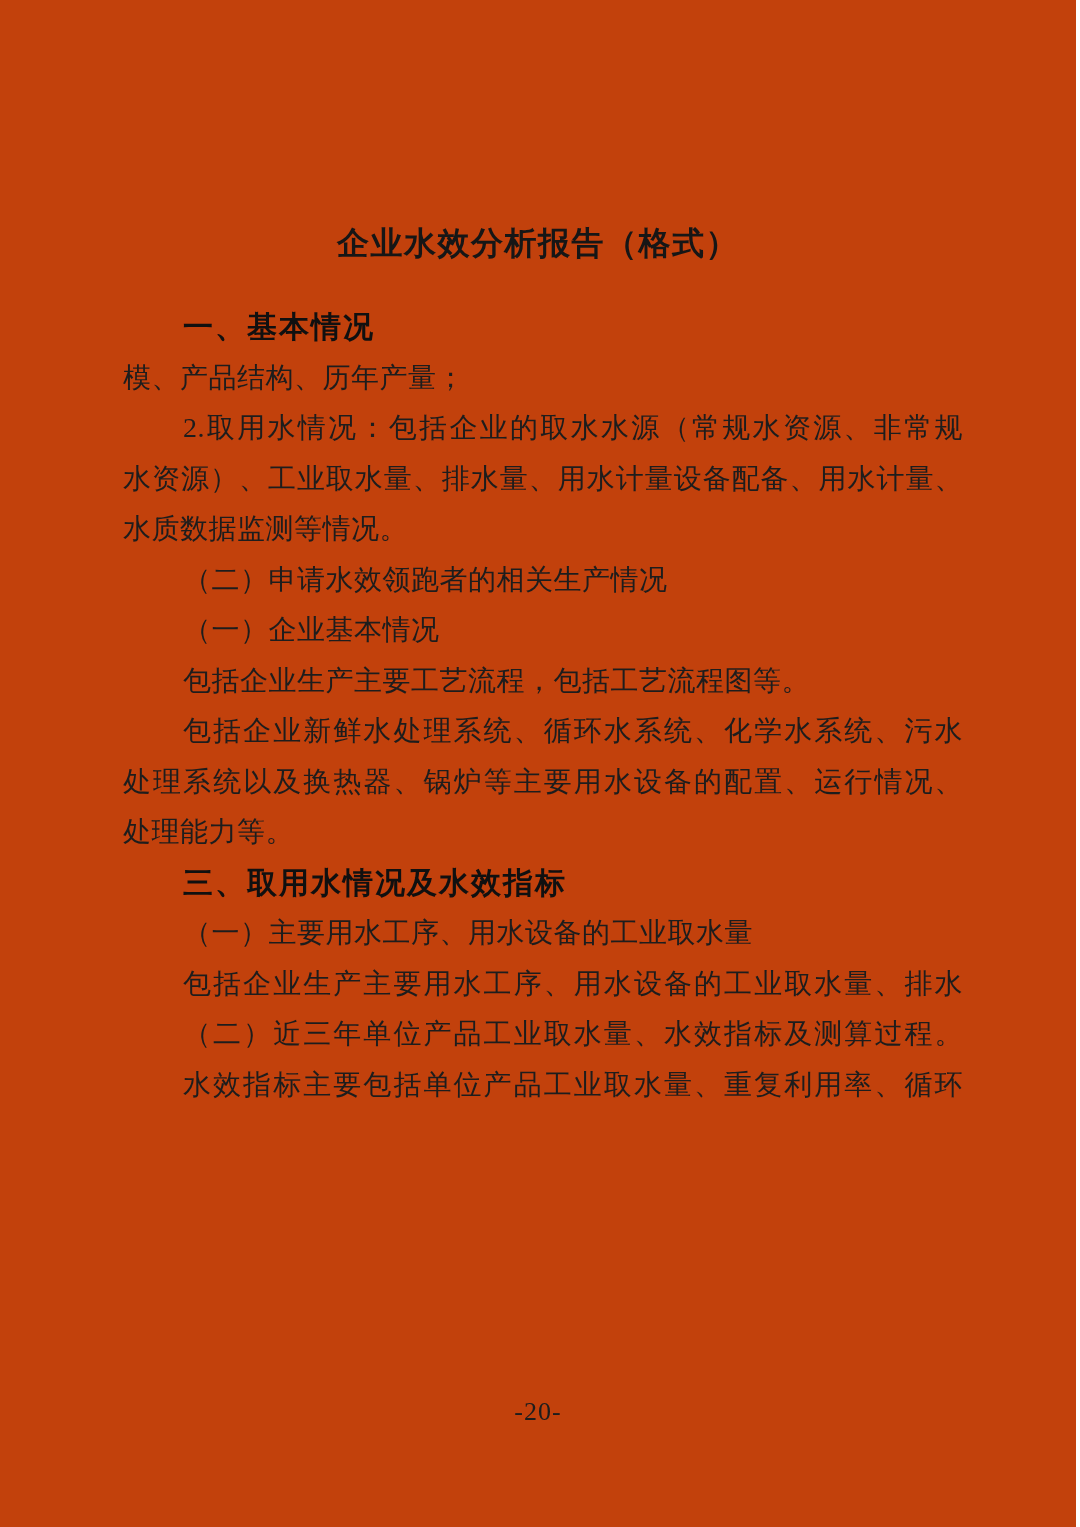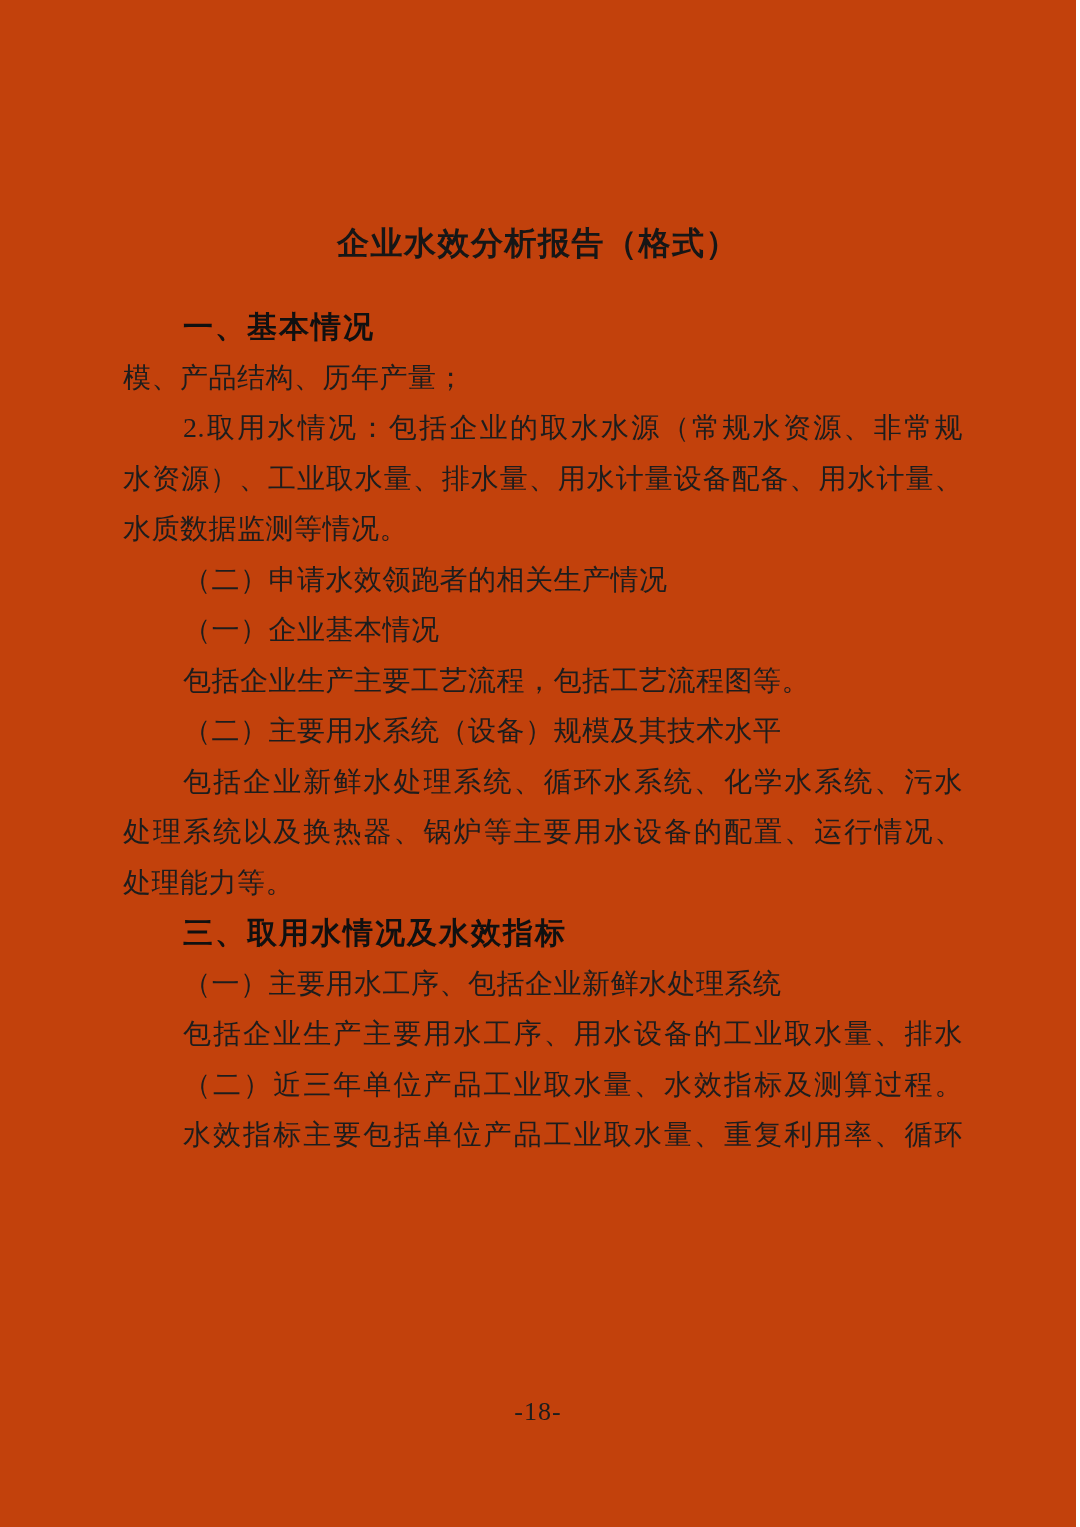--- a/index.html
+++ b/index.html
@@ -80,25 +80,24 @@
 
   <div class="doc-body">
       <div class="line heading indent">一、基本情况</div>
       <div class="line body">模、产品结构、历年产量；</div>
       <div class="line body indent stretch">2.取用水情况：包括企业的取水水源（常规水资源、非常规</div>
       <div class="line body stretch">水资源）、工业取水量、排水量、用水计量设备配备、用水计量、</div>
       <div class="line body">水质数据监测等情况。</div>
       <div class="line body indent">（二）申请水效领跑者的相关生产情况</div>
       <div class="line body indent">（一）企业基本情况</div>
       <div class="line body indent">包括企业生产主要工艺流程，包括工艺流程图等。</div>
-      <div class="line body indent">（二）主要用水系统（设备）规模及其技术水平</div>
       <div class="line body indent stretch">包括企业新鲜水处理系统、循环水系统、化学水系统、污水</div>
       <div class="line body stretch">处理系统以及换热器、锅炉等主要用水设备的配置、运行情况、</div>
       <div class="line body">处理能力等。</div>
       <div class="line heading indent">三、取用水情况及水效指标</div>
-      <div class="line body indent">（一）主要用水工序、包括企业新鲜水处理系统</div>
+      <div class="line body indent">（一）主要用水工序、用水设备的工业取水量</div>
       <div class="line body indent stretch">包括企业生产主要用水工序、用水设备的工业取水量、排水</div>
       <div class="line body indent stretch">（二）近三年单位产品工业取水量、水效指标及测算过程。</div>
       <div class="line body indent stretch">水效指标主要包括单位产品工业取水量、重复利用率、循环</div>
     </div>
 
-  <div class="page-footer">-18-</div>
+  <div class="page-footer">-20-</div>
 </div>
 
 </body></html>

